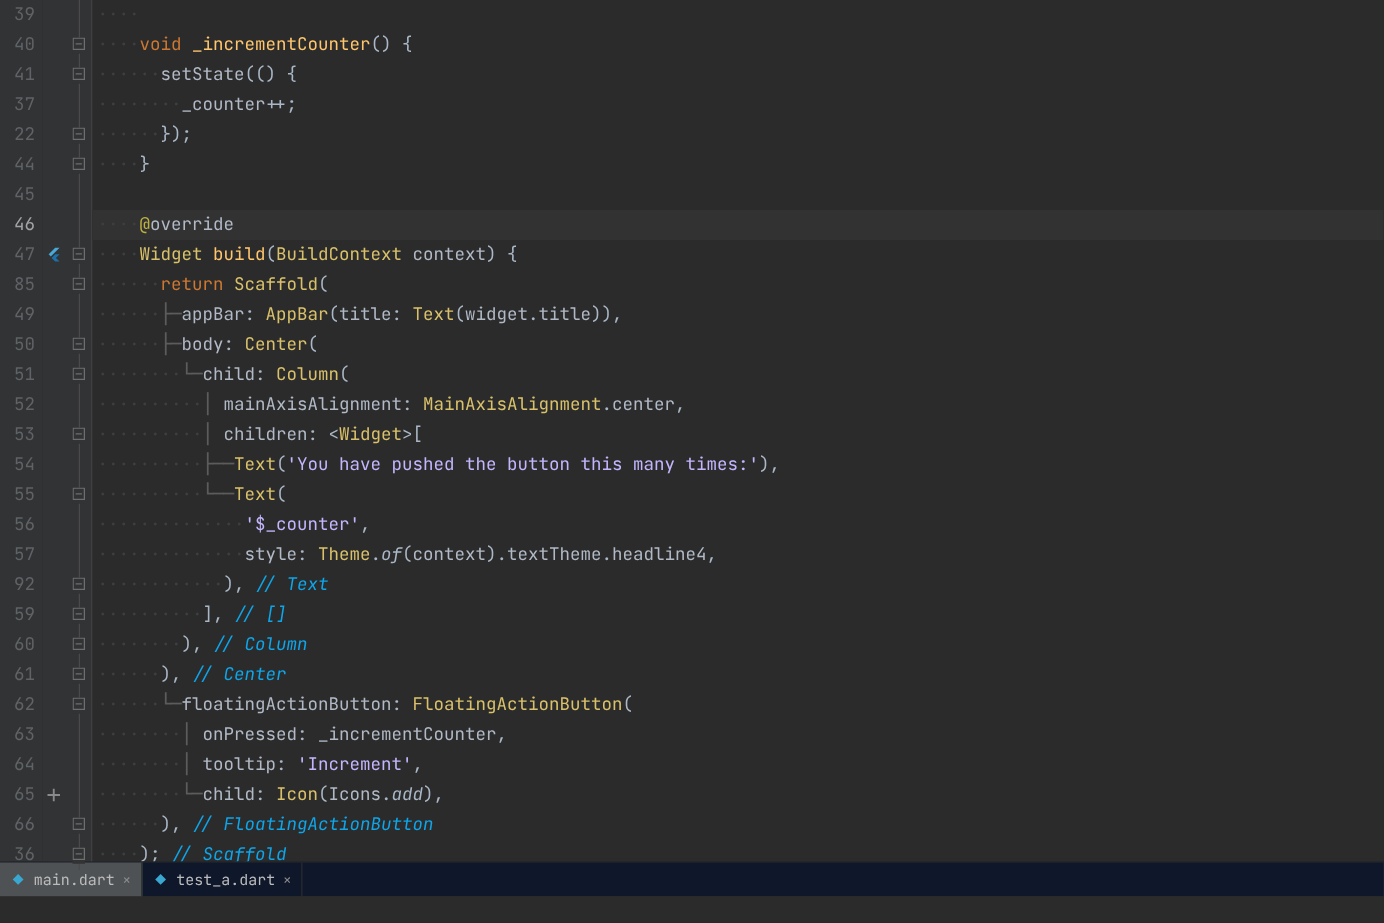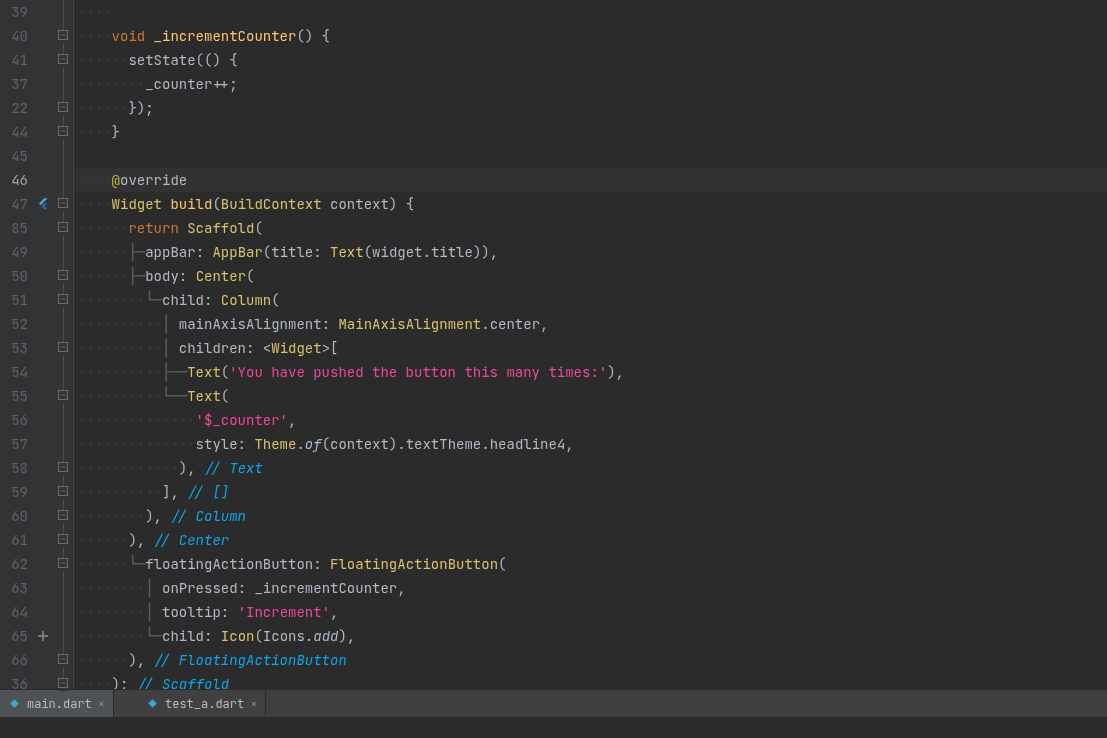--- a/index.html
+++ b/index.html
@@ -60,32 +60,31 @@
 .code .row { height:24px; line-height:24px; padding-left:4px; }
 .code .row.hl { background:#323232; }
 .ws { color:#3c3f41; }
 .tree { color:#5c5c5c; }
 .kw { color:#cc7832; }
 .ty { color:#d9c16b; }
 .fn { color:#ffc66d; }
 .id { color:#b0b9c5; }
 .op { color:#a9b7c6; }
 .par { color:#a9b7c6; }
-.str { color:#ec4899; }
+.str { color:#c4b5fd; }
 .cm { color:#0ea5e9; font-style:italic; }
 .it { font-style:italic; }
 .an { color:#bfb040; }
 
 .tabbar {
   height:28px;
-  background:#404040;
+  background:#0f172a;
   display:flex;
   align-items:stretch;
   border-top:1px solid #2b2b2b;
-  gap:24px;
 }
 .tab {
   display:flex;
   align-items:center;
   gap:6px;
   padding:0 8px;
   font-size:12px;
   color:#bbbbbb;
   border-right:1px solid #2b2b2b;
   cursor:pointer;
@@ -112,21 +111,21 @@
       <div class="ln">85</div>
       <div class="ln">49</div>
       <div class="ln">50</div>
       <div class="ln">51</div>
       <div class="ln">52</div>
       <div class="ln">53</div>
       <div class="ln">54</div>
       <div class="ln">55</div>
       <div class="ln">56</div>
       <div class="ln">57</div>
-      <div class="ln">58</div>
+      <div class="ln">92</div>
       <div class="ln">59</div>
       <div class="ln">60</div>
       <div class="ln">61</div>
       <div class="ln">62</div>
       <div class="ln">63</div>
       <div class="ln">64</div>
       <div class="ln">65</div>
       <div class="ln">66</div>
       <div class="ln">36</div>
     </div>

